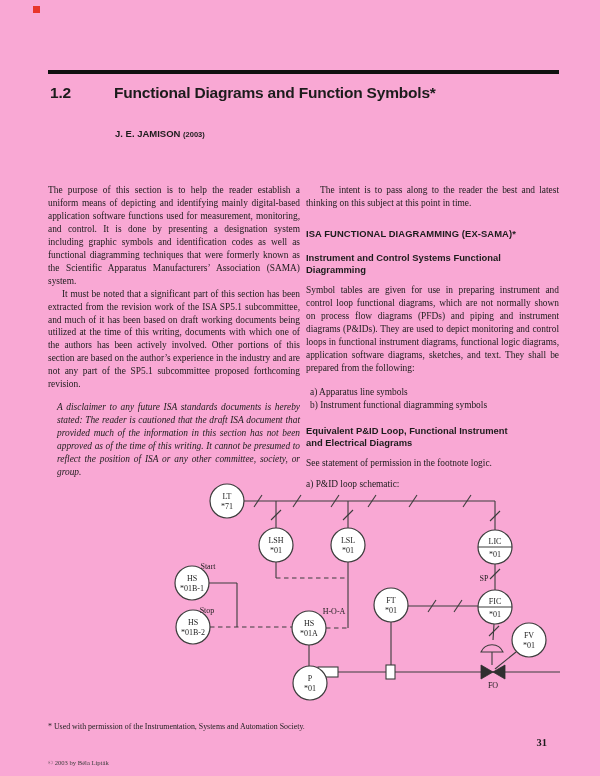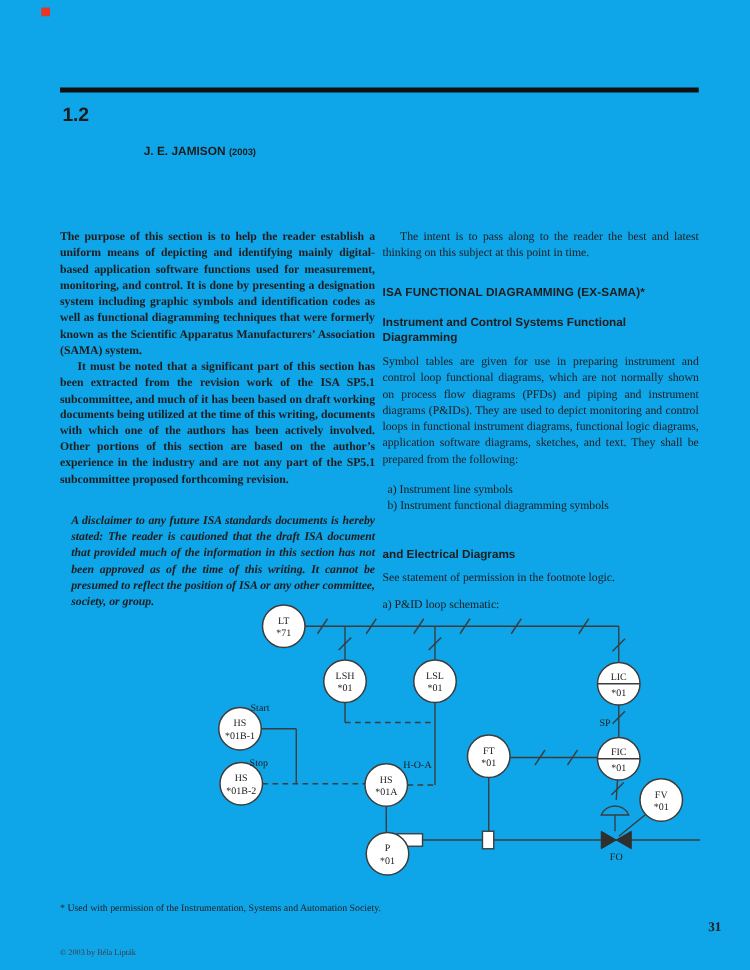--- a/index.html
+++ b/index.html
@@ -1,81 +1,82 @@
 <!DOCTYPE html>
 <html><head>
 <meta charset="utf-8">
 <style>
   html,body{margin:0;padding:0;background:#fff;}
-  .page{position:relative;width:600px;height:776px;background:#0ea5e9;overflow:hidden;
+  .page{position:relative;width:600px;height:776px;background:#f9a8d4;overflow:hidden;
         font-family:"Liberation Serif",serif;color:#1c1c1c;}
   .rec-dot{position:absolute;left:33px;top:6px;width:7px;height:7px;background:#e8352a;}
   .top-rule{position:absolute;left:48px;top:70px;width:511px;height:4px;background:#101010;}
   .sec-num{position:absolute;left:50px;top:84px;font-family:"Liberation Sans",sans-serif;
            font-weight:bold;font-size:15.5px;letter-spacing:-0.2px;}
   .sec-title{position:absolute;left:114px;top:84px;font-family:"Liberation Sans",sans-serif;
            font-weight:bold;font-size:15.5px;letter-spacing:-0.2px;}
-  .author-line{position:absolute;left:115px;top:116px;font-family:"Liberation Sans",sans-serif;
+  .author-line{position:absolute;left:115px;top:128px;font-family:"Liberation Sans",sans-serif;
            font-weight:bold;font-size:9.5px;}
   .author-year{font-size:7.5px;font-weight:bold;}
   .col{position:absolute;top:184px;}
-  .col-left{left:48px;width:252px;font-weight:bold;}
+  .col-left{left:48px;width:252px;}
   .col-right{left:306px;width:253px;}
   .para{font-size:9.4px;line-height:12.95px;text-align:justify;margin:0;}
   .indent{text-indent:14px;}
-  .disclaimer{font-style:italic;margin-top:20px;padding-left:9px;}
+  .disclaimer{font-style:italic;margin-top:10px;padding-left:9px;}
   .h-caps{font-family:"Liberation Sans",sans-serif;font-weight:bold;font-size:9.4px;
           letter-spacing:0.1px;margin:18px 0 0 0;}
   .h-sub{font-family:"Liberation Sans",sans-serif;font-weight:bold;font-size:9.4px;
          margin:13px 0 0 0;line-height:12px;}
   .mt{margin-top:8px;}
   .list{margin-top:11px;}
   .list-item{font-size:9.4px;line-height:13.2px;padding-left:4px;}
   .diagram{position:absolute;left:0;top:470px;}
   .footnote{position:absolute;left:48px;top:722px;font-size:7.9px;color:#222;}
-  .page-num{position:absolute;right:23px;top:737px;font-weight:bold;font-size:10.5px;}
+  .page-num{position:absolute;right:53px;top:737px;font-weight:bold;font-size:10.5px;}
   .copyright{position:absolute;left:48px;top:759px;font-size:6.6px;color:#3d3d3d;}
   .dline{stroke:#3c3c3c;stroke-width:1.1;fill:none;}
   .ddash{stroke:#3c3c3c;stroke-width:1.1;fill:none;stroke-dasharray:4.5,3.5;}
   .bubble{fill:#ffffff;stroke:#3c3c3c;stroke-width:1.2;}
   .dbox{fill:#ffffff;stroke:#3c3c3c;stroke-width:1.1;}
   .dtext{font-family:"Liberation Serif",serif;font-size:8px;fill:#1c1c1c;text-anchor:middle;}
   .vfill{fill:#2f2f2f;stroke:#2f2f2f;stroke-width:0.8;}
 </style>
 </head>
 <body>
 
 <div class="page">
 
   <div class="rec-dot"></div>
   <div class="top-rule"></div>
 
   <div class="sec-num">1.2</div>
+  <div class="sec-title">Functional Diagrams and Function Symbols*</div>
   <div class="author-line">
     <span>J. E. JAMISON</span>
     <span class="author-year">(2003)</span>
   </div>
 
   <div class="col col-left">
     <p class="para">The purpose of this section is to help the reader establish a uniform means of depicting and identifying mainly digital-based application software functions used for measurement, monitoring, and control. It is done by presenting a designation system including graphic symbols and identification codes as well as functional diagramming techniques that were formerly known as the Scientific Apparatus Manufacturers’ Association (SAMA) system.</p>
     <p class="para indent">It must be noted that a significant part of this section has been extracted from the revision work of the ISA SP5.1 subcommittee, and much of it has been based on draft working documents being utilized at the time of this writing, documents with which one of the authors has been actively involved. Other portions of this section are based on the author’s experience in the industry and are not any part of the SP5.1 subcommittee proposed forthcoming revision.</p>
     <p class="para disclaimer">A disclaimer to any future ISA standards documents is hereby stated: The reader is cautioned that the draft ISA document that provided much of the information in this section has not been approved as of the time of this writing. It cannot be presumed to reflect the position of ISA or any other committee, society, or group.</p>
   </div>
 
   <div class="col col-right">
     <p class="para indent">The intent is to pass along to the reader the best and latest thinking on this subject at this point in time.</p>
     <p class="h-caps">ISA FUNCTIONAL DIAGRAMMING (EX-SAMA)*</p>
     <p class="h-sub">Instrument and Control Systems Functional Diagramming</p>
     <p class="para mt">Symbol tables are given for use in preparing instrument and control loop functional diagrams, which are not normally shown on process flow diagrams (PFDs) and piping and instrument diagrams (P&amp;IDs). They are used to depict monitoring and control loops in functional instrument diagrams, functional logic diagrams, application software diagrams, sketches, and text. They shall be prepared from the following:</p>
     <div class="list">
-      <div class="list-item">a)   Instrument line symbols</div>
+      <div class="list-item">a)   Apparatus line symbols</div>
       <div class="list-item">b)   Instrument functional diagramming symbols</div>
     </div>
     <p class="h-sub">
-      <br>
+      <span>Equivalent P&amp;ID Loop, Functional Instrument</span><br>
       <span>and Electrical Diagrams</span>
     </p>
     <p class="para mt">See statement of permission in the footnote logic.</p>
     <p class="para mt">a)   P&amp;ID loop schematic:</p>
   </div>
 
   <svg class="diagram" width="600" height="255" viewBox="0 0 600 255">
 
     <path class="dline" d="M244 31 H495"></path>
     <path class="dline" d="M276 31 V58"></path>

